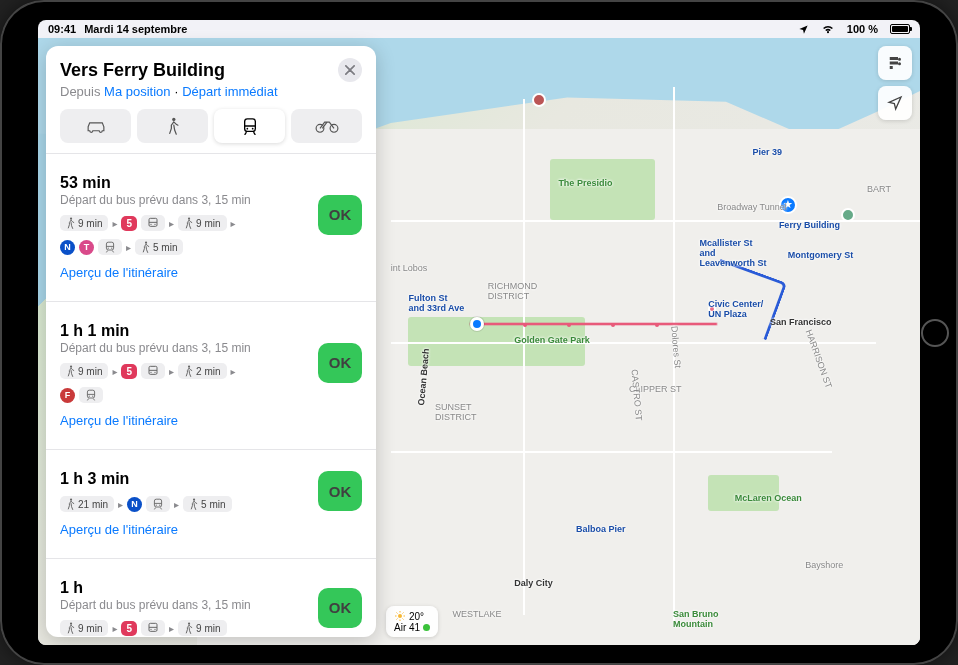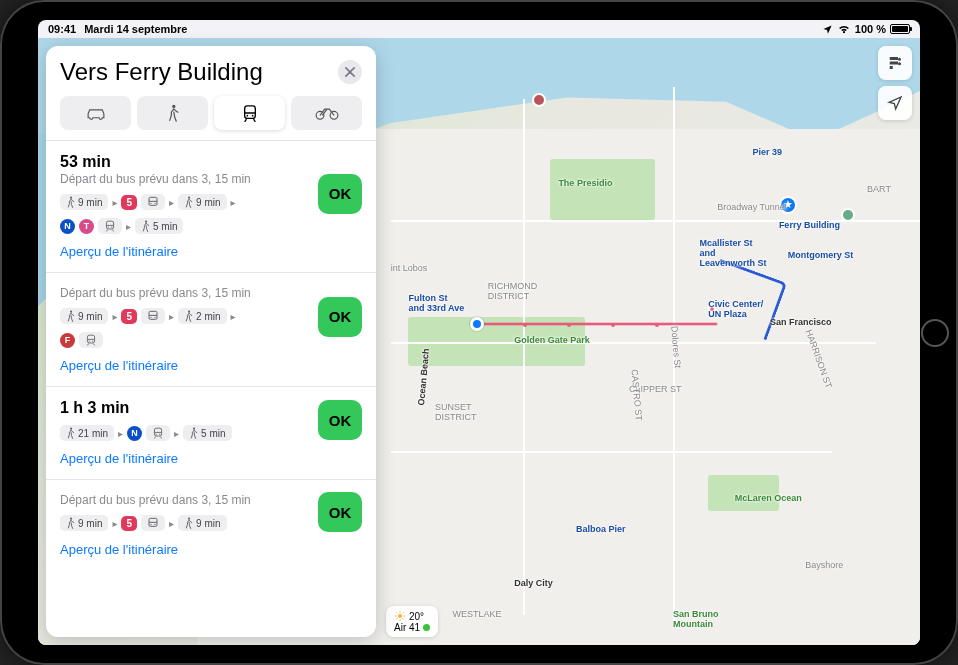--- a/index.html
+++ b/index.html
@@ -4,21 +4,21 @@
 <style>
 * { margin: 0; padding: 0; box-sizing: border-box; font-family: -apple-system, BlinkMacSystemFont, "Helvetica Neue", sans-serif; -webkit-font-smoothing: antialiased; }
 body { background: #222; display: flex; align-items: center; justify-content: center; min-height: 100vh; }
 
 .device-frame { width: 958px; height: 665px; background: #000; border-radius: 44px; padding: 20px 38px; position: relative; box-shadow: inset 0 0 0 2px #444, 0 0 20px rgba(0,0,0,.5); }
 .home-button { position: absolute; right: 9px; top: 50%; transform: translateY(-50%); width: 28px; height: 28px; border: 2px solid #555; border-radius: 50%; }
 .screen { width: 100%; height: 100%; background: #f2f2f7; border-radius: 8px; overflow: hidden; position: relative; }
 
 .status-bar { height: 18px; display: flex; align-items: center; padding: 0 10px; font-size: 11px; font-weight: 600; color: #000; position: relative; z-index: 50; }
 .status-left { display: flex; gap: 8px; }
-.status-right { margin-left: auto; display: flex; align-items: center; gap: 4px; }
+.status-right { margin-left: auto; display: flex; align-items: center; gap: 12px; }
 .battery-icon { width: 20px; height: 10px; border: 1px solid #000; border-radius: 2px; position: relative; }
 .battery-icon::after { content: ''; position: absolute; right: -3px; top: 2px; width: 2px; height: 4px; background: #000; border-radius: 0 1px 1px 0; }
 .battery-fill { position: absolute; inset: 1px; background: #000; border-radius: 1px; }
 
 .content { position: absolute; inset: 18px 0 0 0; }
 
 .map-bg { position: absolute; inset: 0; background: linear-gradient(135deg, #a8d5e8 0%, #a8d5e8 18%, #d8e8d0 18%, #e8e8e0 40%, #ececec 100%); overflow: hidden; }
 .map-land { position: absolute; left: 18%; top: 15%; right: 0; bottom: 0; background: #f0efec; }
 .map-water { position: absolute; left: 0; top: 0; width: 100%; height: 35%; background: #aed8ea; clip-path: polygon(0 0, 100% 0, 100% 25%, 95% 35%, 88% 48%, 78% 30%, 60% 28%, 40% 40%, 30% 55%, 22% 50%, 0 45%); }
 .map-park { position: absolute; left: 42%; top: 46%; width: 20%; height: 8%; background: #c4e3b6; border-radius: 3px; }
@@ -40,37 +40,37 @@
 .right-controls { position: absolute; right: 8px; top: 8px; display: flex; flex-direction: column; gap: 6px; z-index: 30; }
 .ctrl-btn { width: 34px; height: 34px; background: rgba(255,255,255,.92); border-radius: 8px; display: flex; align-items: center; justify-content: center; box-shadow: 0 1px 4px rgba(0,0,0,.15); cursor: pointer; }
 
 .weather-widget { position: absolute; left: 348px; bottom: 8px; background: rgba(255,255,255,.92); border-radius: 8px; padding: 4px 8px; font-size: 10px; display: flex; flex-direction: column; z-index: 30; box-shadow: 0 1px 4px rgba(0,0,0,.15); }
 .weather-top { display: flex; align-items: center; gap: 3px; }
 .aqi-dot { width: 7px; height: 7px; background: #3ac23a; border-radius: 50%; display: inline-block; margin-left: 3px; }
 
 .panel { position: absolute; left: 8px; top: 8px; width: 330px; bottom: 8px; background: #fff; border-radius: 12px; box-shadow: 0 4px 20px rgba(0,0,0,.2); z-index: 40; overflow: hidden; display: flex; flex-direction: column; }
 .panel-header { padding: 12px 14px 10px; }
 .panel-title-row { display: flex; align-items: center; justify-content: space-between; }
-.panel-title { font-size: 24px; font-weight: 400; color: #000; }
+.panel-title { font-size: 18px; font-weight: 700; color: #000; }
 .close-btn { width: 24px; height: 24px; background: #e8e8ed; border-radius: 50%; display: flex; align-items: center; justify-content: center; color: #7c7c82; font-size: 13px; cursor: pointer; }
 .panel-sub { font-size: 13px; margin-top: 2px; }
 .panel-sub .label { color: #8a8a8e; }
 .panel-sub .link { color: #0a7aff; cursor: pointer; }
 
 .mode-seg { display: flex; gap: 6px; margin-top: 10px; }
 .mode-btn { flex: 1; height: 34px; background: #eeeef0; border-radius: 8px; display: flex; align-items: center; justify-content: center; cursor: pointer; color: #555; }
 .mode-btn.active { background: #fff; box-shadow: 0 1px 4px rgba(0,0,0,.15); color: #000; }
 
 .routes { flex: 1; overflow-y: auto; }
-.route-item { padding: 12px 14px; border-top: 1px solid #e5e5e8; }
+.route-item { padding: 20px 14px; border-top: 1px solid #e5e5e8; }
 .route-top { display: flex; justify-content: space-between; align-items: flex-start; }
 .route-info { flex: 1; }
 .route-duration { font-size: 16px; font-weight: 600; color: #000; }
 .route-depart { font-size: 12px; color: #8a8a8e; margin-top: 1px; }
-.go-btn { width: 44px; height: 40px; background: #34c759; color: #000000; border-radius: 10px; font-size: 15px; font-weight: 600; display: flex; align-items: center; justify-content: center; cursor: pointer; align-self: center; margin-left: 10px; }
+.go-btn { width: 44px; height: 40px; background: #34c759; color: #404040; border-radius: 10px; font-size: 15px; font-weight: 600; display: flex; align-items: center; justify-content: center; cursor: pointer; align-self: center; margin-left: 10px; }
 .steps { display: flex; flex-wrap: wrap; gap: 4px; margin-top: 8px; align-items: center; }
 .step-pill { background: #eeeef0; border-radius: 5px; padding: 2px 6px; font-size: 10px; display: inline-flex; align-items: center; gap: 3px; color: #444; font-weight: 500; }
 .step-pill.line { background: #e0395c; color: #fff; font-weight: 700; padding: 2px 5px; }
 .step-circle { width: 15px; height: 15px; border-radius: 50%; color: #fff; font-size: 9px; font-weight: 700; display: inline-flex; align-items: center; justify-content: center; }
 .step-arrow { color: #8a8a8e; font-size: 10px; }
 .preview-link { color: #0a7aff; font-size: 13px; margin-top: 10px; cursor: pointer; display: inline-block; }
 
 svg { display: block; }
 </style>
 </head>
@@ -199,20 +199,27 @@
       <div class="panel">
         <div class="panel-header">
           <div class="panel-title-row">
             <div class="panel-title">Vers Ferry Building</div>
             <div class="close-btn">
               <svg width="10" height="10" viewBox="0 0 12 12">
                   <path d="M1 1l10 10M11 1L1 11" stroke="#7c7c82" stroke-width="2" stroke-linecap="round"></path>
                 </svg>
             </div>
           </div>
+          <div class="panel-sub">
+            <span class="label">Depuis</span>
+            <span> </span>
+            <span class="link">Ma position</span>
+            <span> · </span>
+            <span class="link">Départ immédiat</span>
+          </div>
           <div class="mode-seg">
             <div class="mode-btn">
               <svg width="22" height="14" viewBox="0 0 28 16">
                   <path d="M4 9l2-5h16l2 5v5h-2a2 2 0 11-4 0H10a2 2 0 11-4 0H4V9z" fill="none" stroke="#555" stroke-width="1.5"></path>
                 </svg>
             </div>
             <div class="mode-btn">
               <svg width="12" height="18" viewBox="0 0 14 22">
                   <circle cx="8" cy="3" r="2" fill="#555"></circle>
                   <path d="M8 6l-3 4v4l-2 6m5-14l3 3 2 1m-5 0l1 6 2 5" stroke="#555" stroke-width="1.5" fill="none" stroke-linecap="round"></path>
@@ -289,20 +296,21 @@
                         <path d="M8 6l-3 4v4l-2 6m5-14l3 3 2 1m-5 0l1 6 2 5" stroke="#666" stroke-width="1.8" fill="none" stroke-linecap="round"></path>
                       </svg>
                       <span>5 min</span>
                     </span>
                   </div>
                 </div>
                 <div class="go-btn">OK</div>
               </div><span class="preview-link">Aperçu de l'itinéraire</span></div>
             <div class="route-item"><div class="route-top">
                 <div class="route-info">
+                  <div class="route-duration">1 h 1 min</div>
                   <div class="route-depart">Départ du bus prévu dans 3, 15 min</div>
                   <div class="steps">
                     <span class="step-pill">
                       <svg width="9" height="12" viewBox="0 0 14 22">
                         <circle cx="8" cy="3" r="2" fill="#666"></circle>
                         <path d="M8 6l-3 4v4l-2 6m5-14l3 3 2 1m-5 0l1 6 2 5" stroke="#666" stroke-width="1.8" fill="none" stroke-linecap="round"></path>
                       </svg>
                       <span>9 min</span>
                     </span>
                     <span class="step-arrow">▸</span>
@@ -369,20 +377,21 @@
                         <path d="M8 6l-3 4v4l-2 6m5-14l3 3 2 1m-5 0l1 6 2 5" stroke="#666" stroke-width="1.8" fill="none" stroke-linecap="round"></path>
                       </svg>
                       <span>5 min</span>
                     </span>
                   </div>
                 </div>
                 <div class="go-btn">OK</div>
               </div><span class="preview-link">Aperçu de l'itinéraire</span></div>
             <div class="route-item"><div class="route-top">
                 <div class="route-info">
+                  <div class="route-duration">1 h</div>
                   <div class="route-depart">Départ du bus prévu dans 3, 15 min</div>
                   <div class="steps">
                     <span class="step-pill">
                       <svg width="9" height="12" viewBox="0 0 14 22">
                         <circle cx="8" cy="3" r="2" fill="#666"></circle>
                         <path d="M8 6l-3 4v4l-2 6m5-14l3 3 2 1m-5 0l1 6 2 5" stroke="#666" stroke-width="1.8" fill="none" stroke-linecap="round"></path>
                       </svg>
                       <span>9 min</span>
                     </span>
                     <span class="step-arrow">▸</span>

